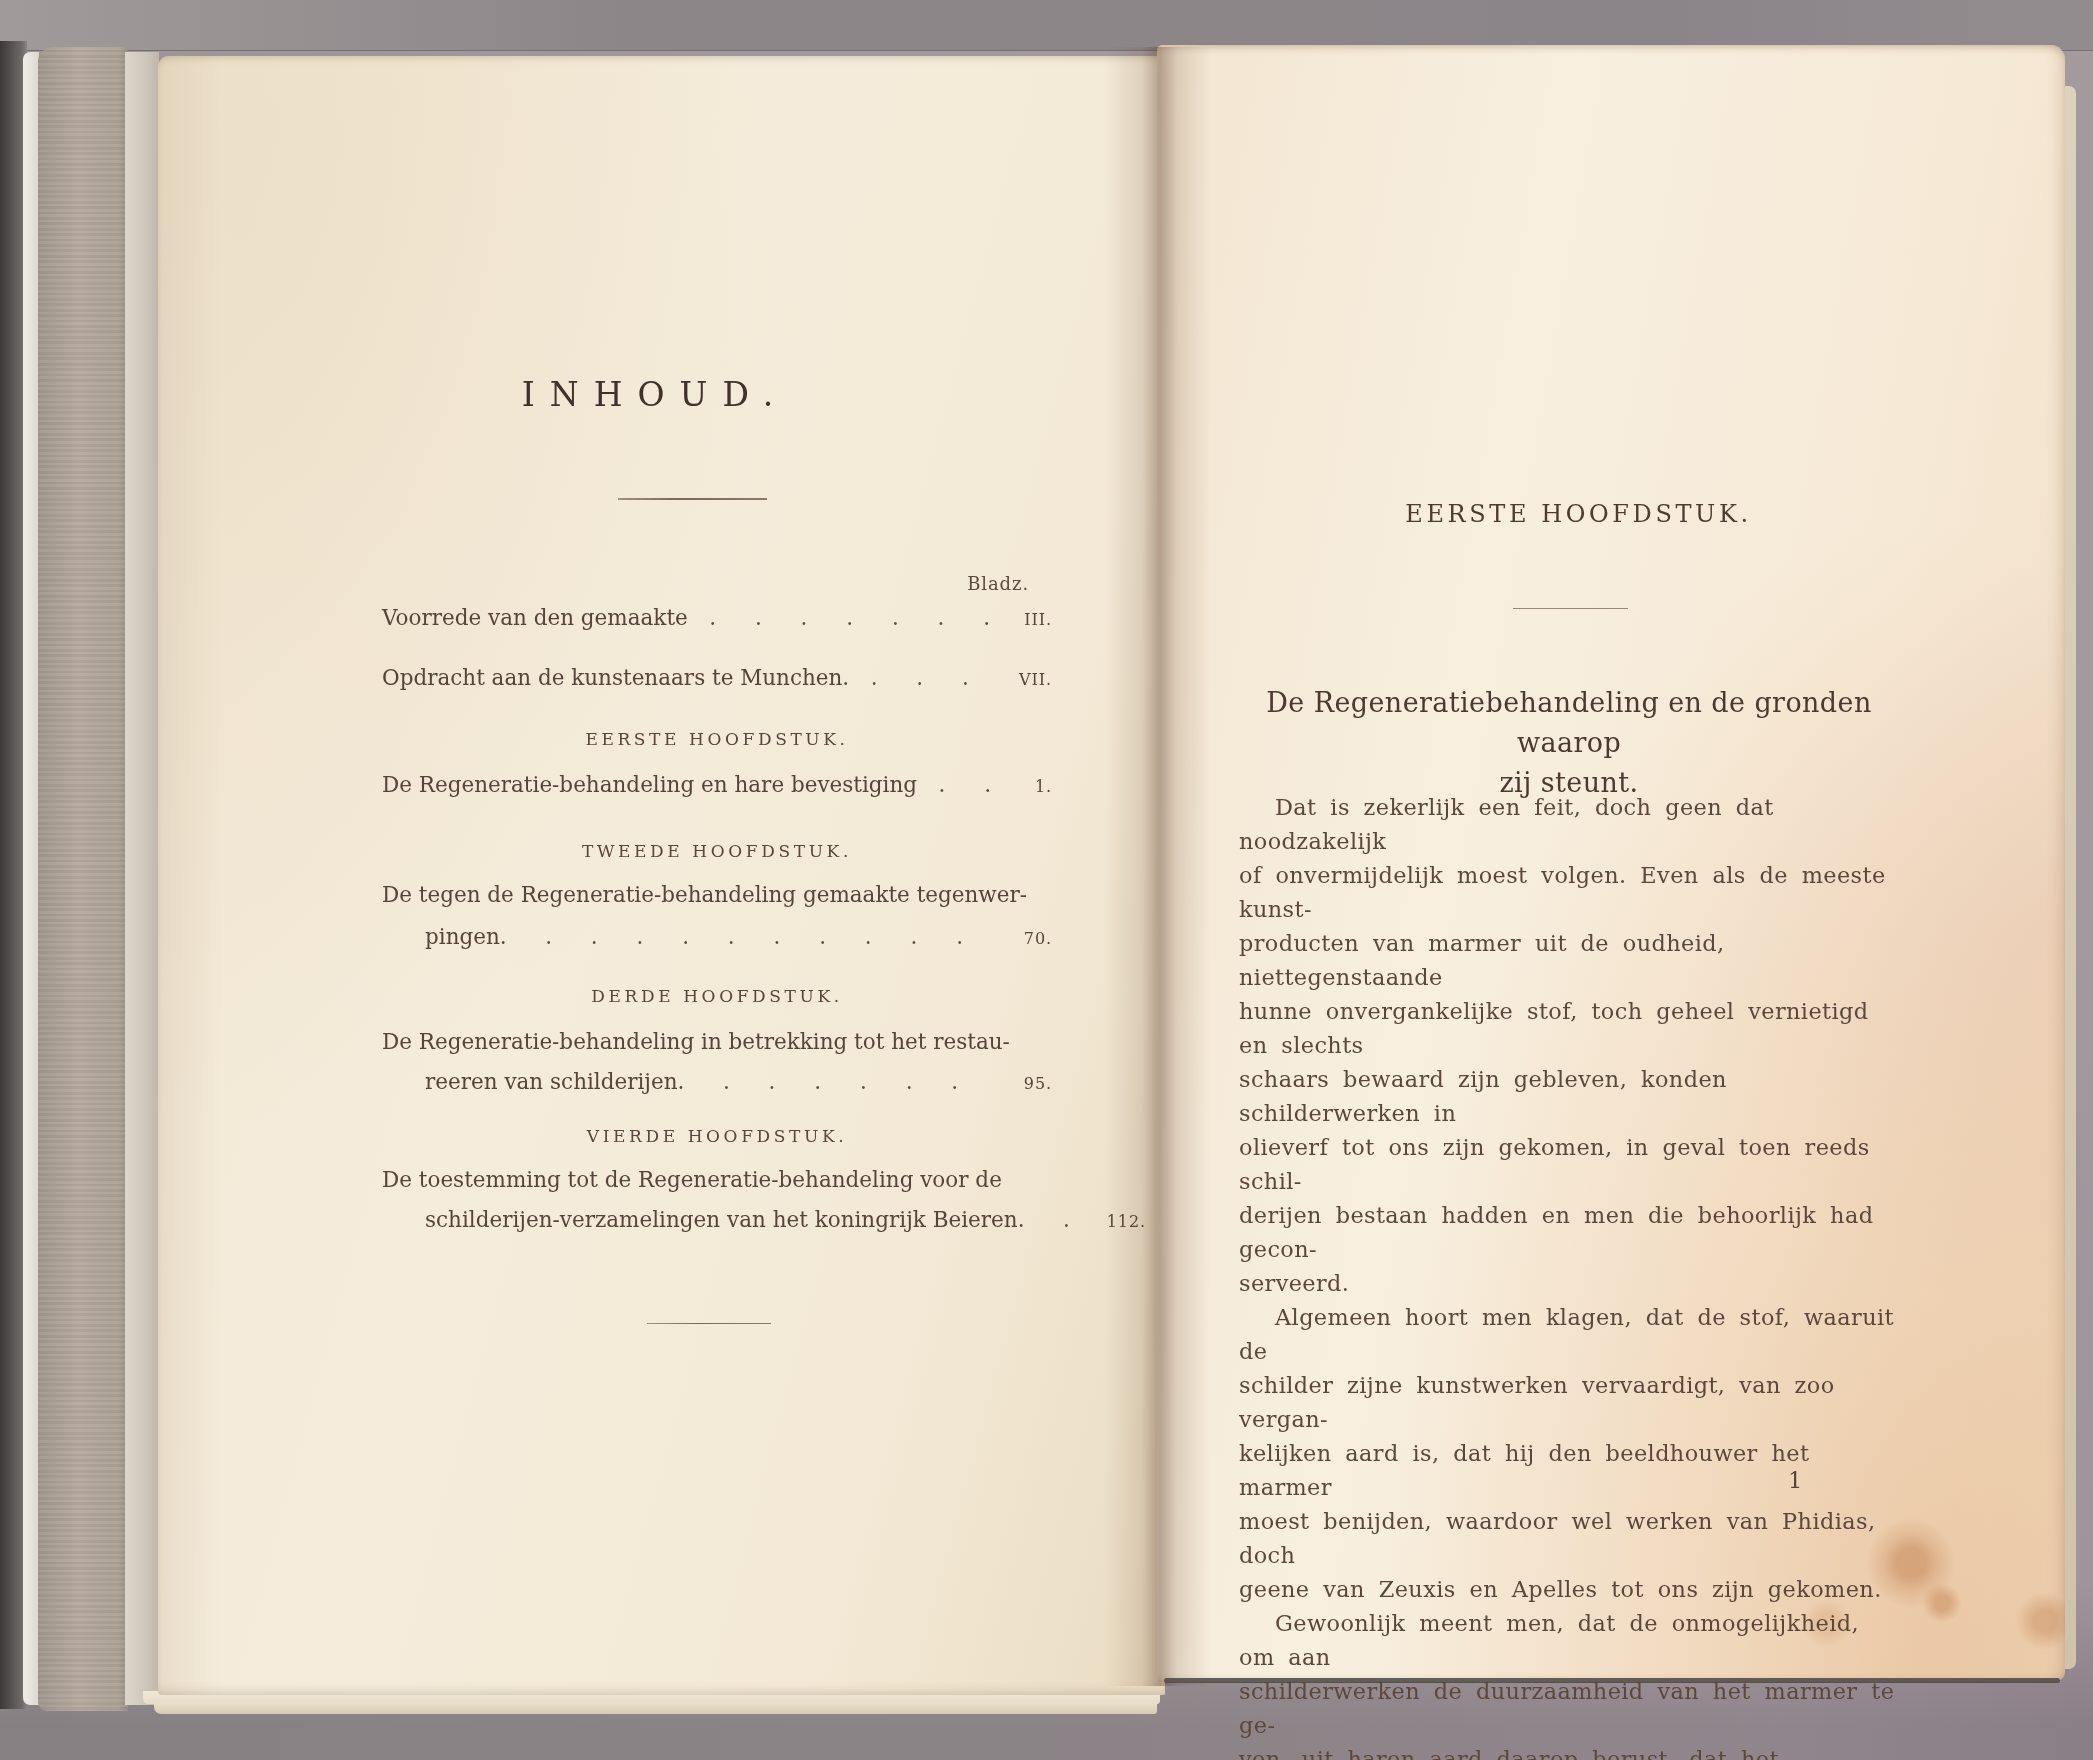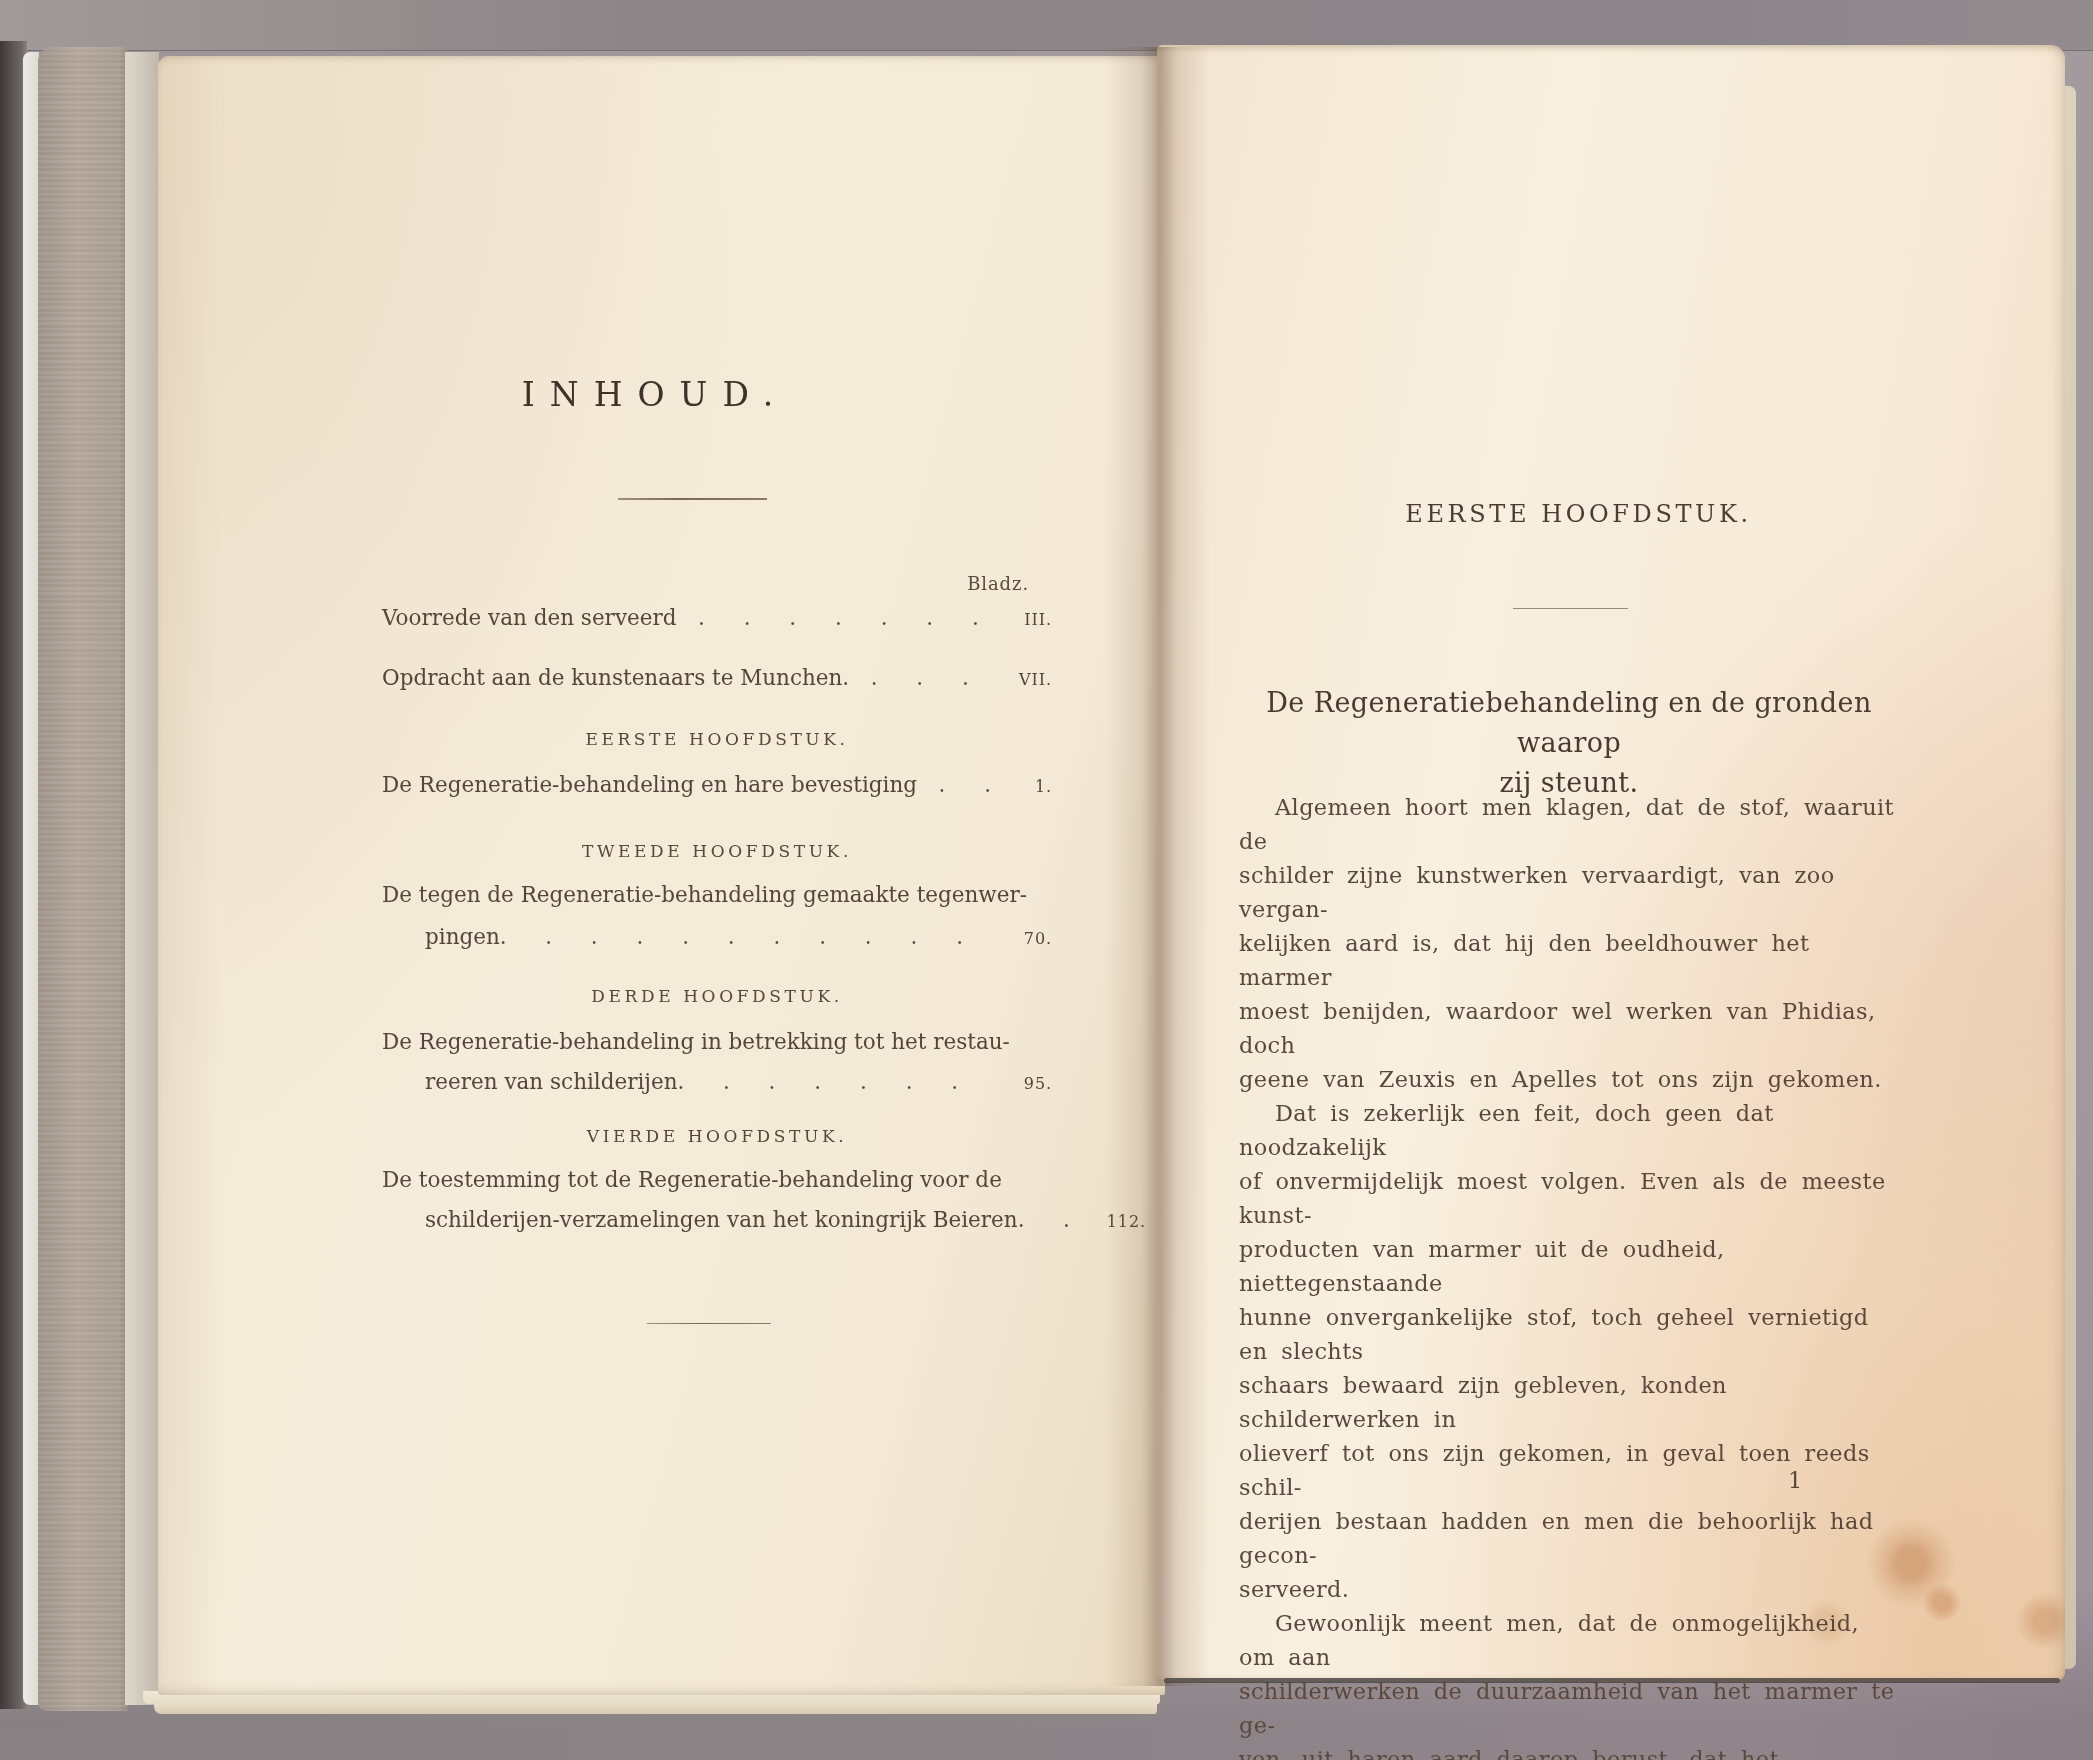--- a/index.html
+++ b/index.html
@@ -113,21 +113,21 @@
   <div class="understack-1"></div>
   <div class="understack-2"></div>
   <div class="underedge-right"></div>
 
   <div class="page page-left">
     <h1 class="inhoud">INHOUD.</h1>
     <div class="rule rule-top"></div>
     <div class="bladz">Bladz.</div>
     <div class="toc" id="toc">
         <div class="t-entry">
-          <span class="t-label">Voorrede van den serveerd</span>
+          <span class="t-label">Voorrede van den gemaakte</span>
           <span class="t-dots">. . . . . . . . . .</span>
           <span class="t-page">III.</span>
         </div>
         <div class="t-entry">
           <span class="t-label">Opdracht aan de kunstenaars te Munchen.</span>
           <span class="t-dots">. . . . . .</span>
           <span class="t-page">VII.</span>
         </div>
         <div class="t-heading">EERSTE HOOFDSTUK.</div>
         <div class="t-entry">
@@ -159,33 +159,33 @@
       </div>
     <div class="rule rule-bottom"></div>
   </div>
 
   <div class="page page-right">
     <h2 class="chap">EERSTE HOOFDSTUK.</h2>
     <div class="rule rule-ch"></div>
     <h3 class="stitle">De Regeneratiebehandeling en de gronden waarop
 zij steunt.</h3>
     <div class="bodytext" id="bodytext">
-        <p>Algemeen hoort men klagen, dat de stof, waaruit de
-schilder zijne kunstwerken vervaardigt, van zoo vergan-
-kelijken aard is, dat hij den beeldhouwer het marmer
-moest benijden, waardoor wel werken van Phidias, doch
-geene van Zeuxis en Apelles tot ons zijn gekomen.</p>
         <p>Dat is zekerlijk een feit, doch geen dat noodzakelijk
 of onvermijdelijk moest volgen. Even als de meeste kunst-
 producten van marmer uit de oudheid, niettegenstaande
 hunne onvergankelijke stof, toch geheel vernietigd en slechts
 schaars bewaard zijn gebleven, konden schilderwerken in
 olieverf tot ons zijn gekomen, in geval toen reeds schil-
 derijen bestaan hadden en men die behoorlijk had gecon-
 serveerd.</p>
+        <p>Algemeen hoort men klagen, dat de stof, waaruit de
+schilder zijne kunstwerken vervaardigt, van zoo vergan-
+kelijken aard is, dat hij den beeldhouwer het marmer
+moest benijden, waardoor wel werken van Phidias, doch
+geene van Zeuxis en Apelles tot ons zijn gekomen.</p>
         <p>Gewoonlijk meent men, dat de onmogelijkheid, om aan
 schilderwerken de duurzaamheid van het marmer te ge-
 ven, uit haren aard daarop berust, dat het meerendeel
 der grondstoffen dezer kunst uit het rijk der organische
 natuur afkomstig is, welker voortbrengselen langzamer
 of sneller, maar ten laatste toch altijd en onvermijdelijk
 door lucht en licht worden verteerd.</p>
       </div>
     <div class="pagenum">1</div>
   </div>

